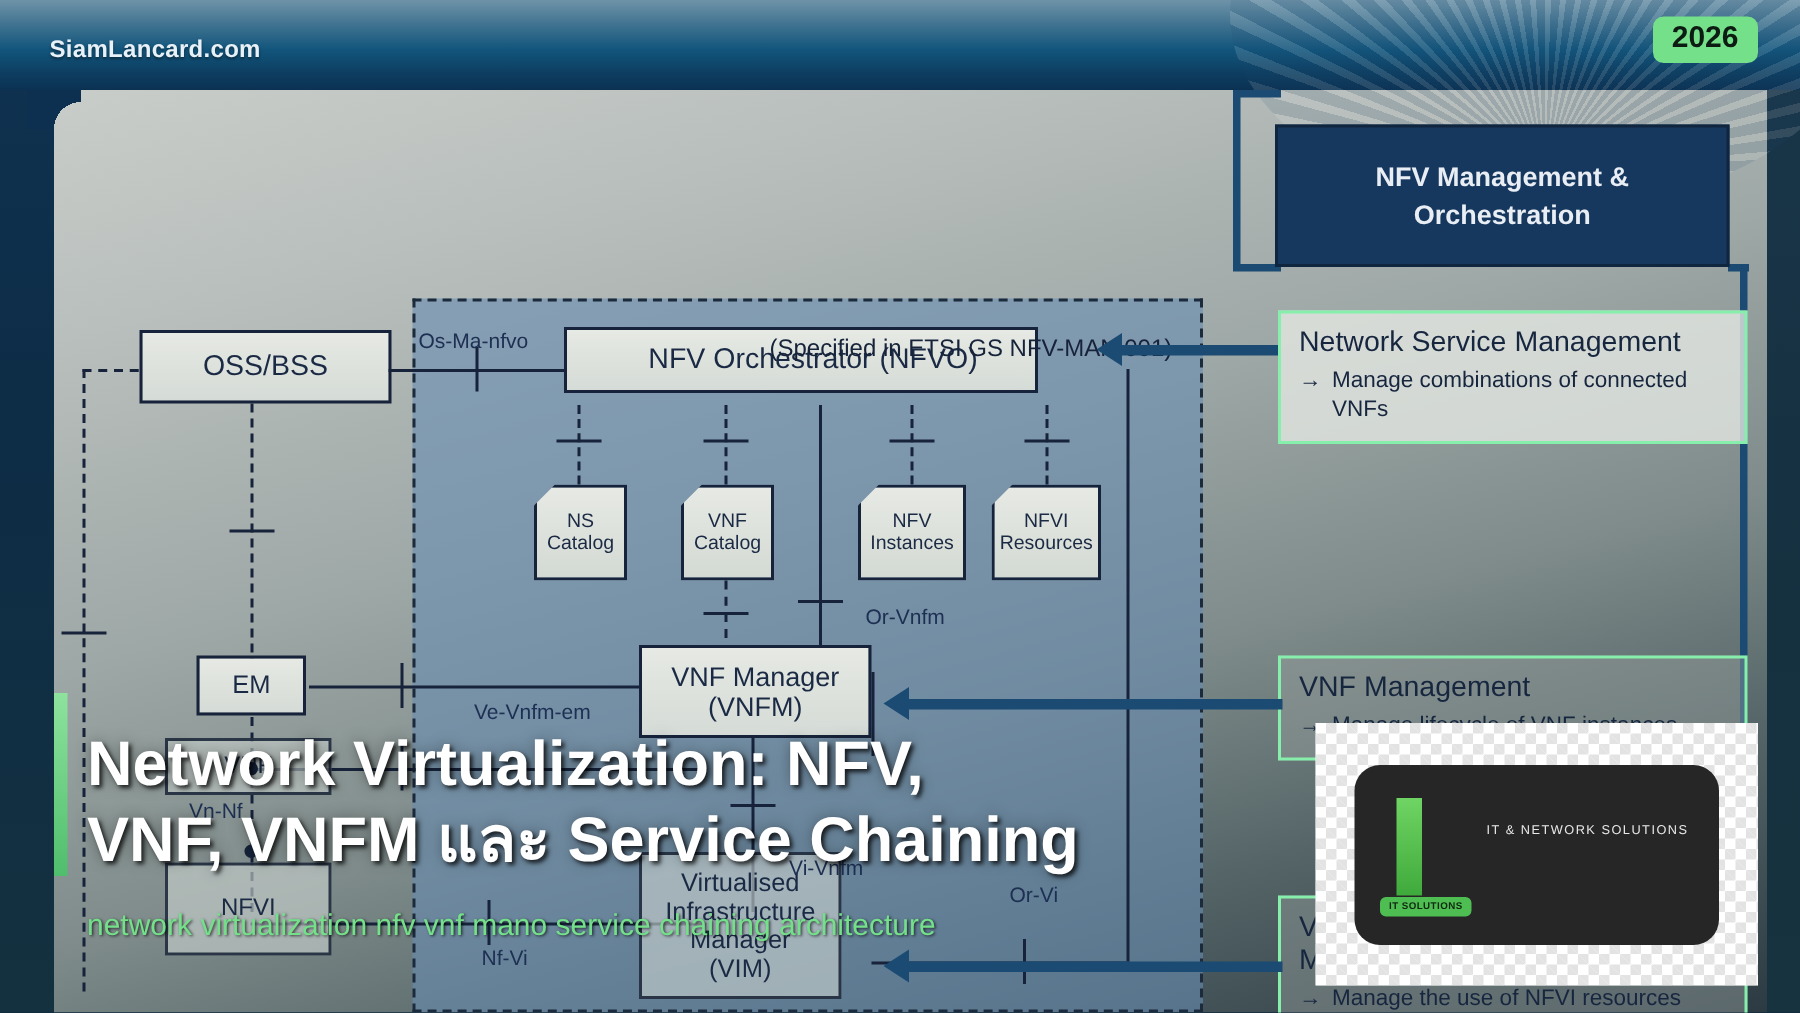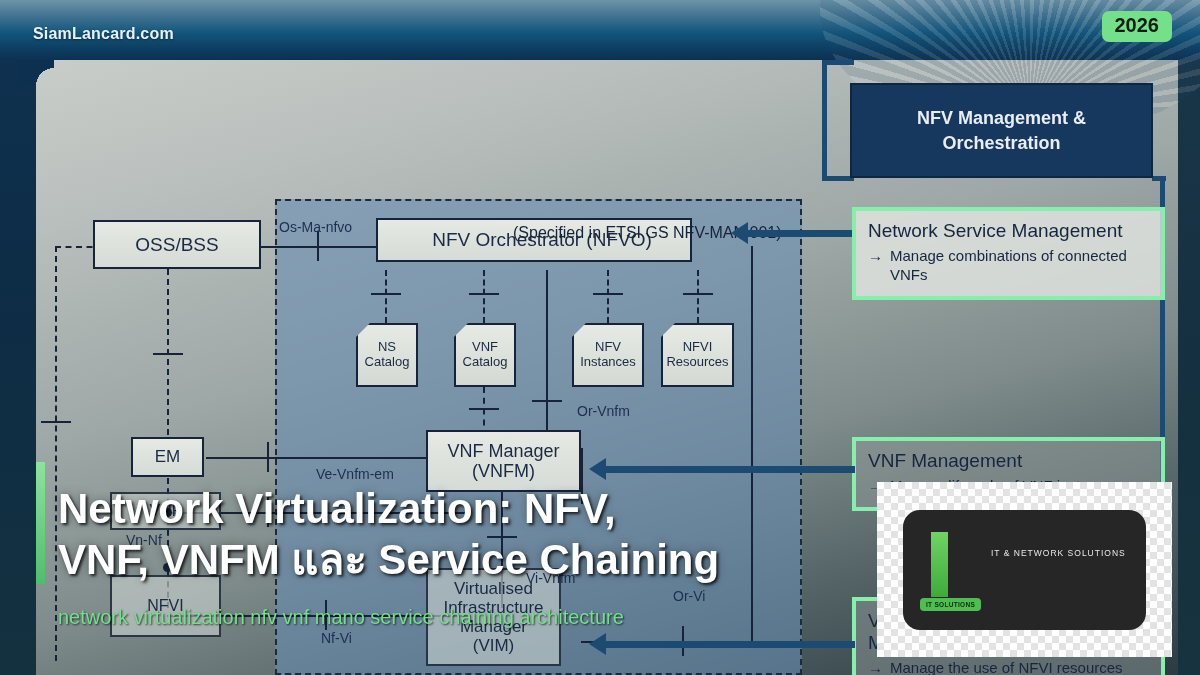--- a/index.html
+++ b/index.html
@@ -138,21 +138,21 @@
     background: #16375e; border: 2px solid #10263f;
     color: #e9eef4; font-size: 18px; font-weight: 700;
     display: flex; align-items: center; justify-content: center;
     text-align: center; line-height: 1.35;
     z-index: 12;
   }
   .exp-panel {
     position: absolute; left: 852px;
     width: 313px;
     background: rgba(228,231,226,0.80);
-    border: 4px solid #86efac;
+    border: 2px solid #86efac;
     padding: 9px 12px 11px;
     z-index: 12;
   }
   .exp-panel.dim { background: rgba(150,160,158,0.45); }
   .exp-title { color:#17263f; font-size: 19px; margin-bottom: 5px; }
   .exp-line { color:#17263f; font-size: 15px; line-height: 1.25; display:flex; gap:7px; }
   .exp-line .arw { flex: 0 0 auto; }
 
   
   .bigarrow { position: absolute; height: 7px; background: #1b4a73; z-index: 13; }

